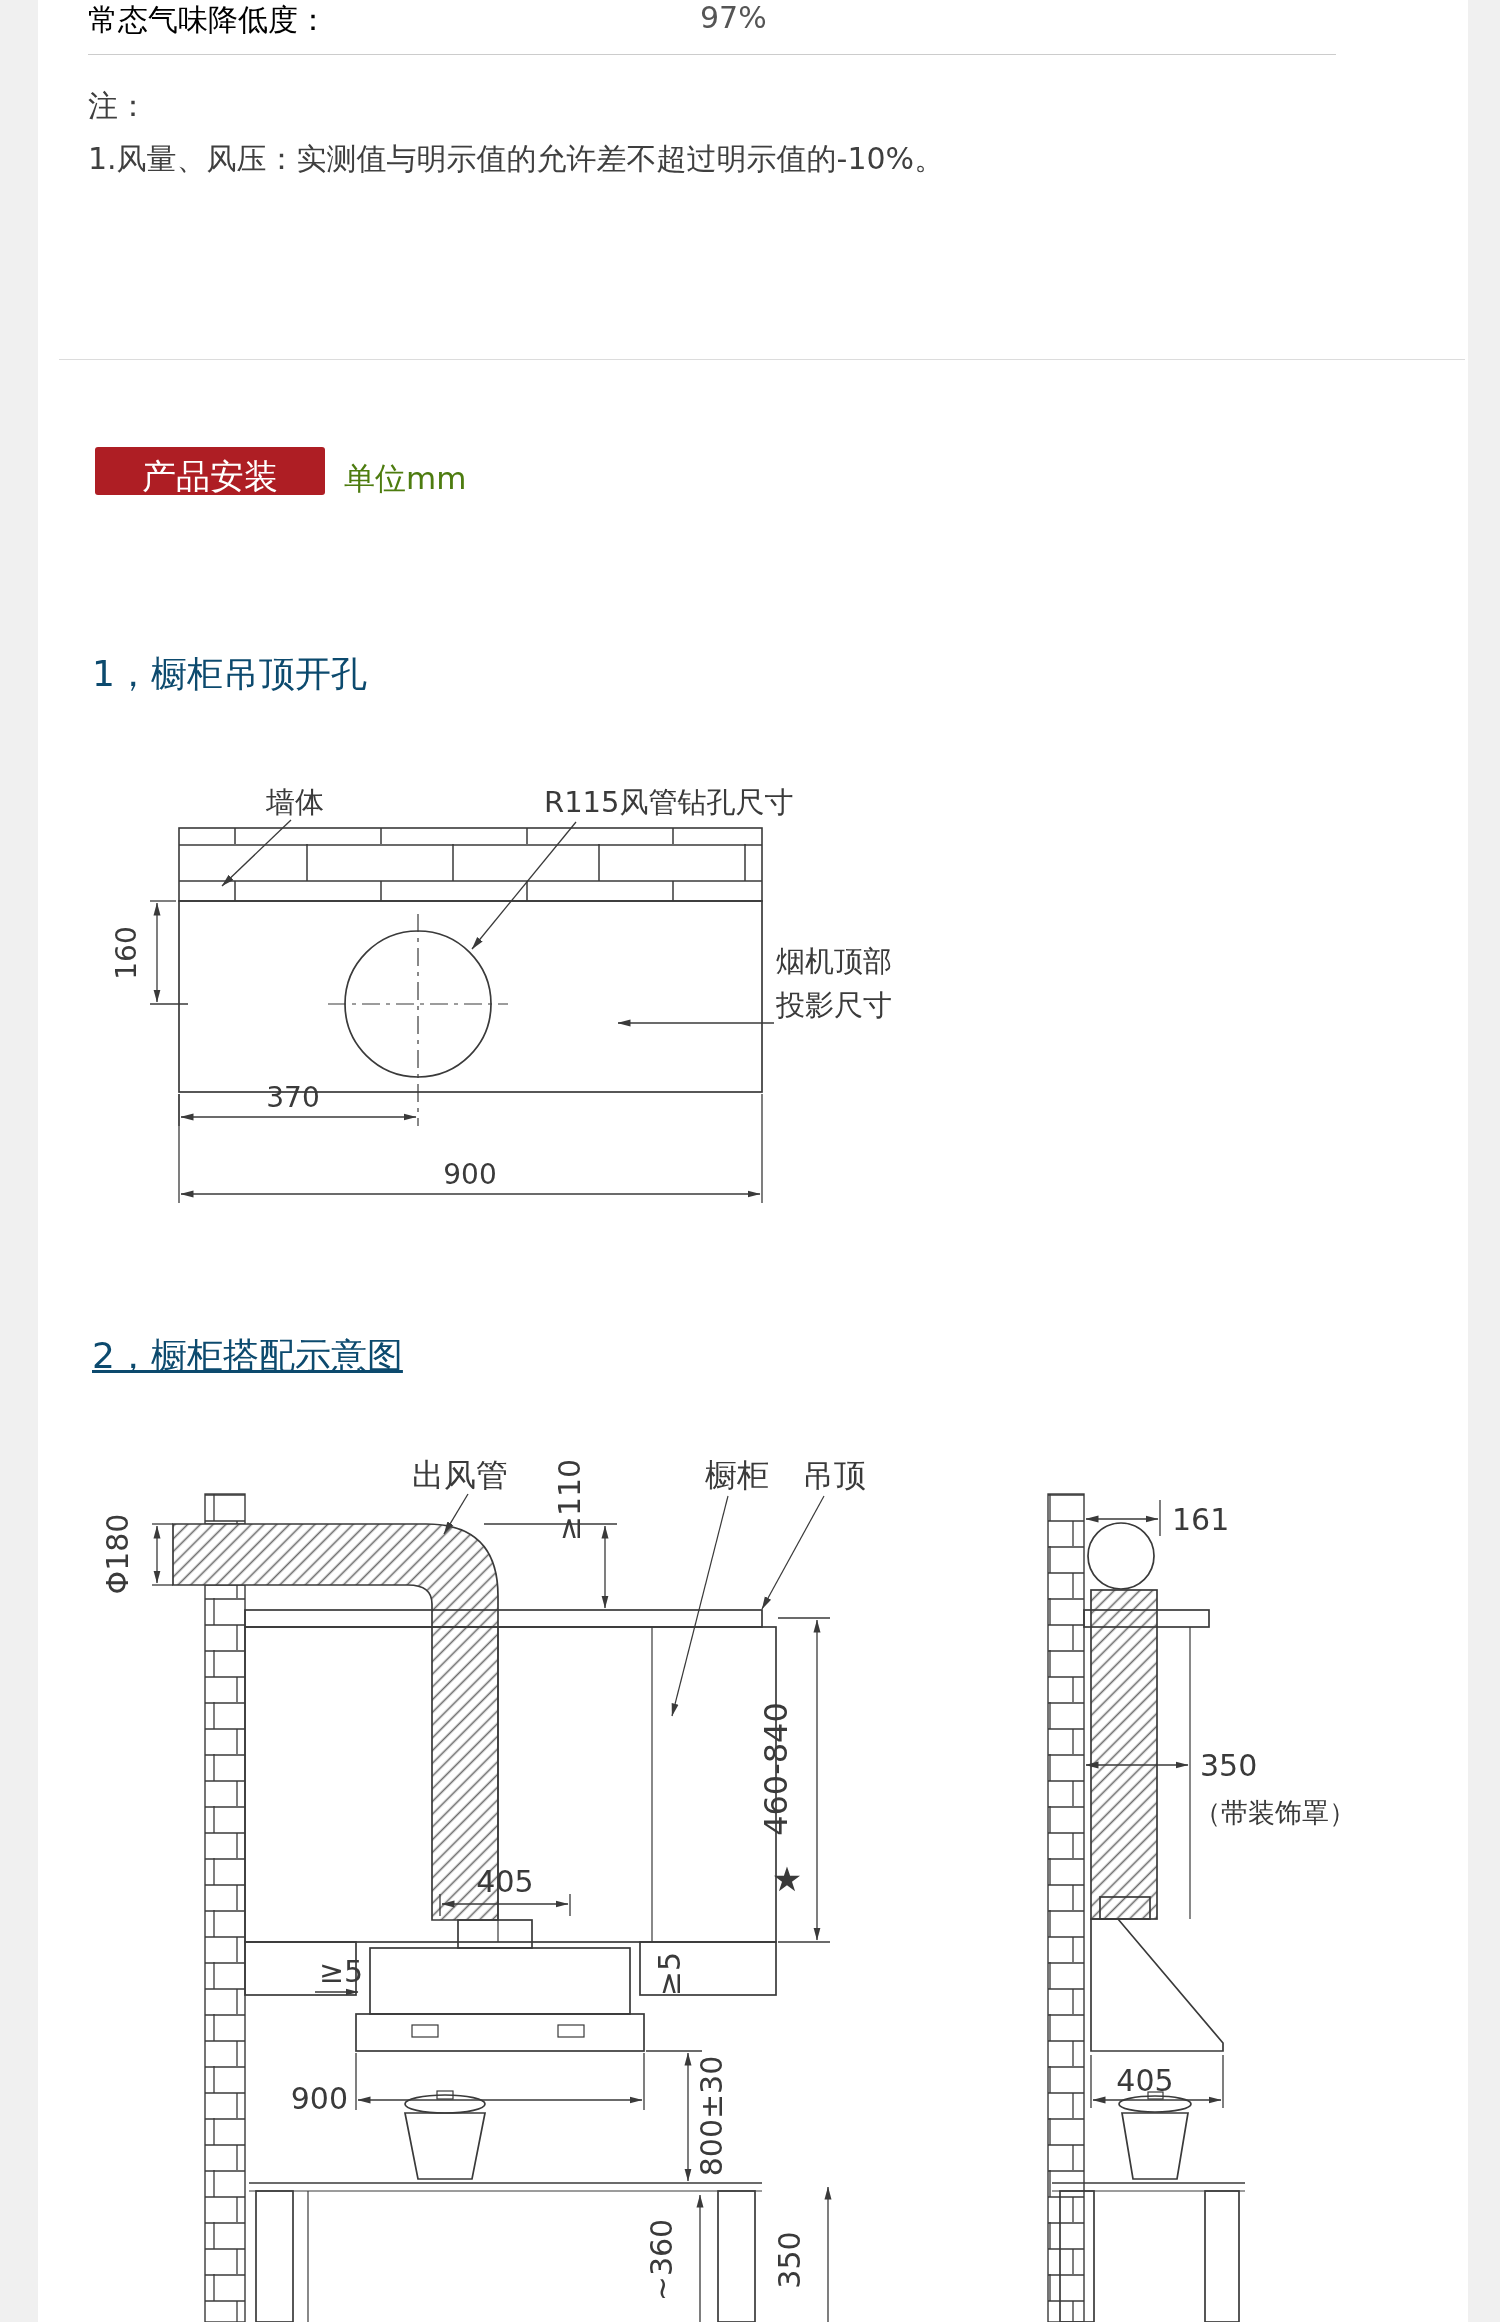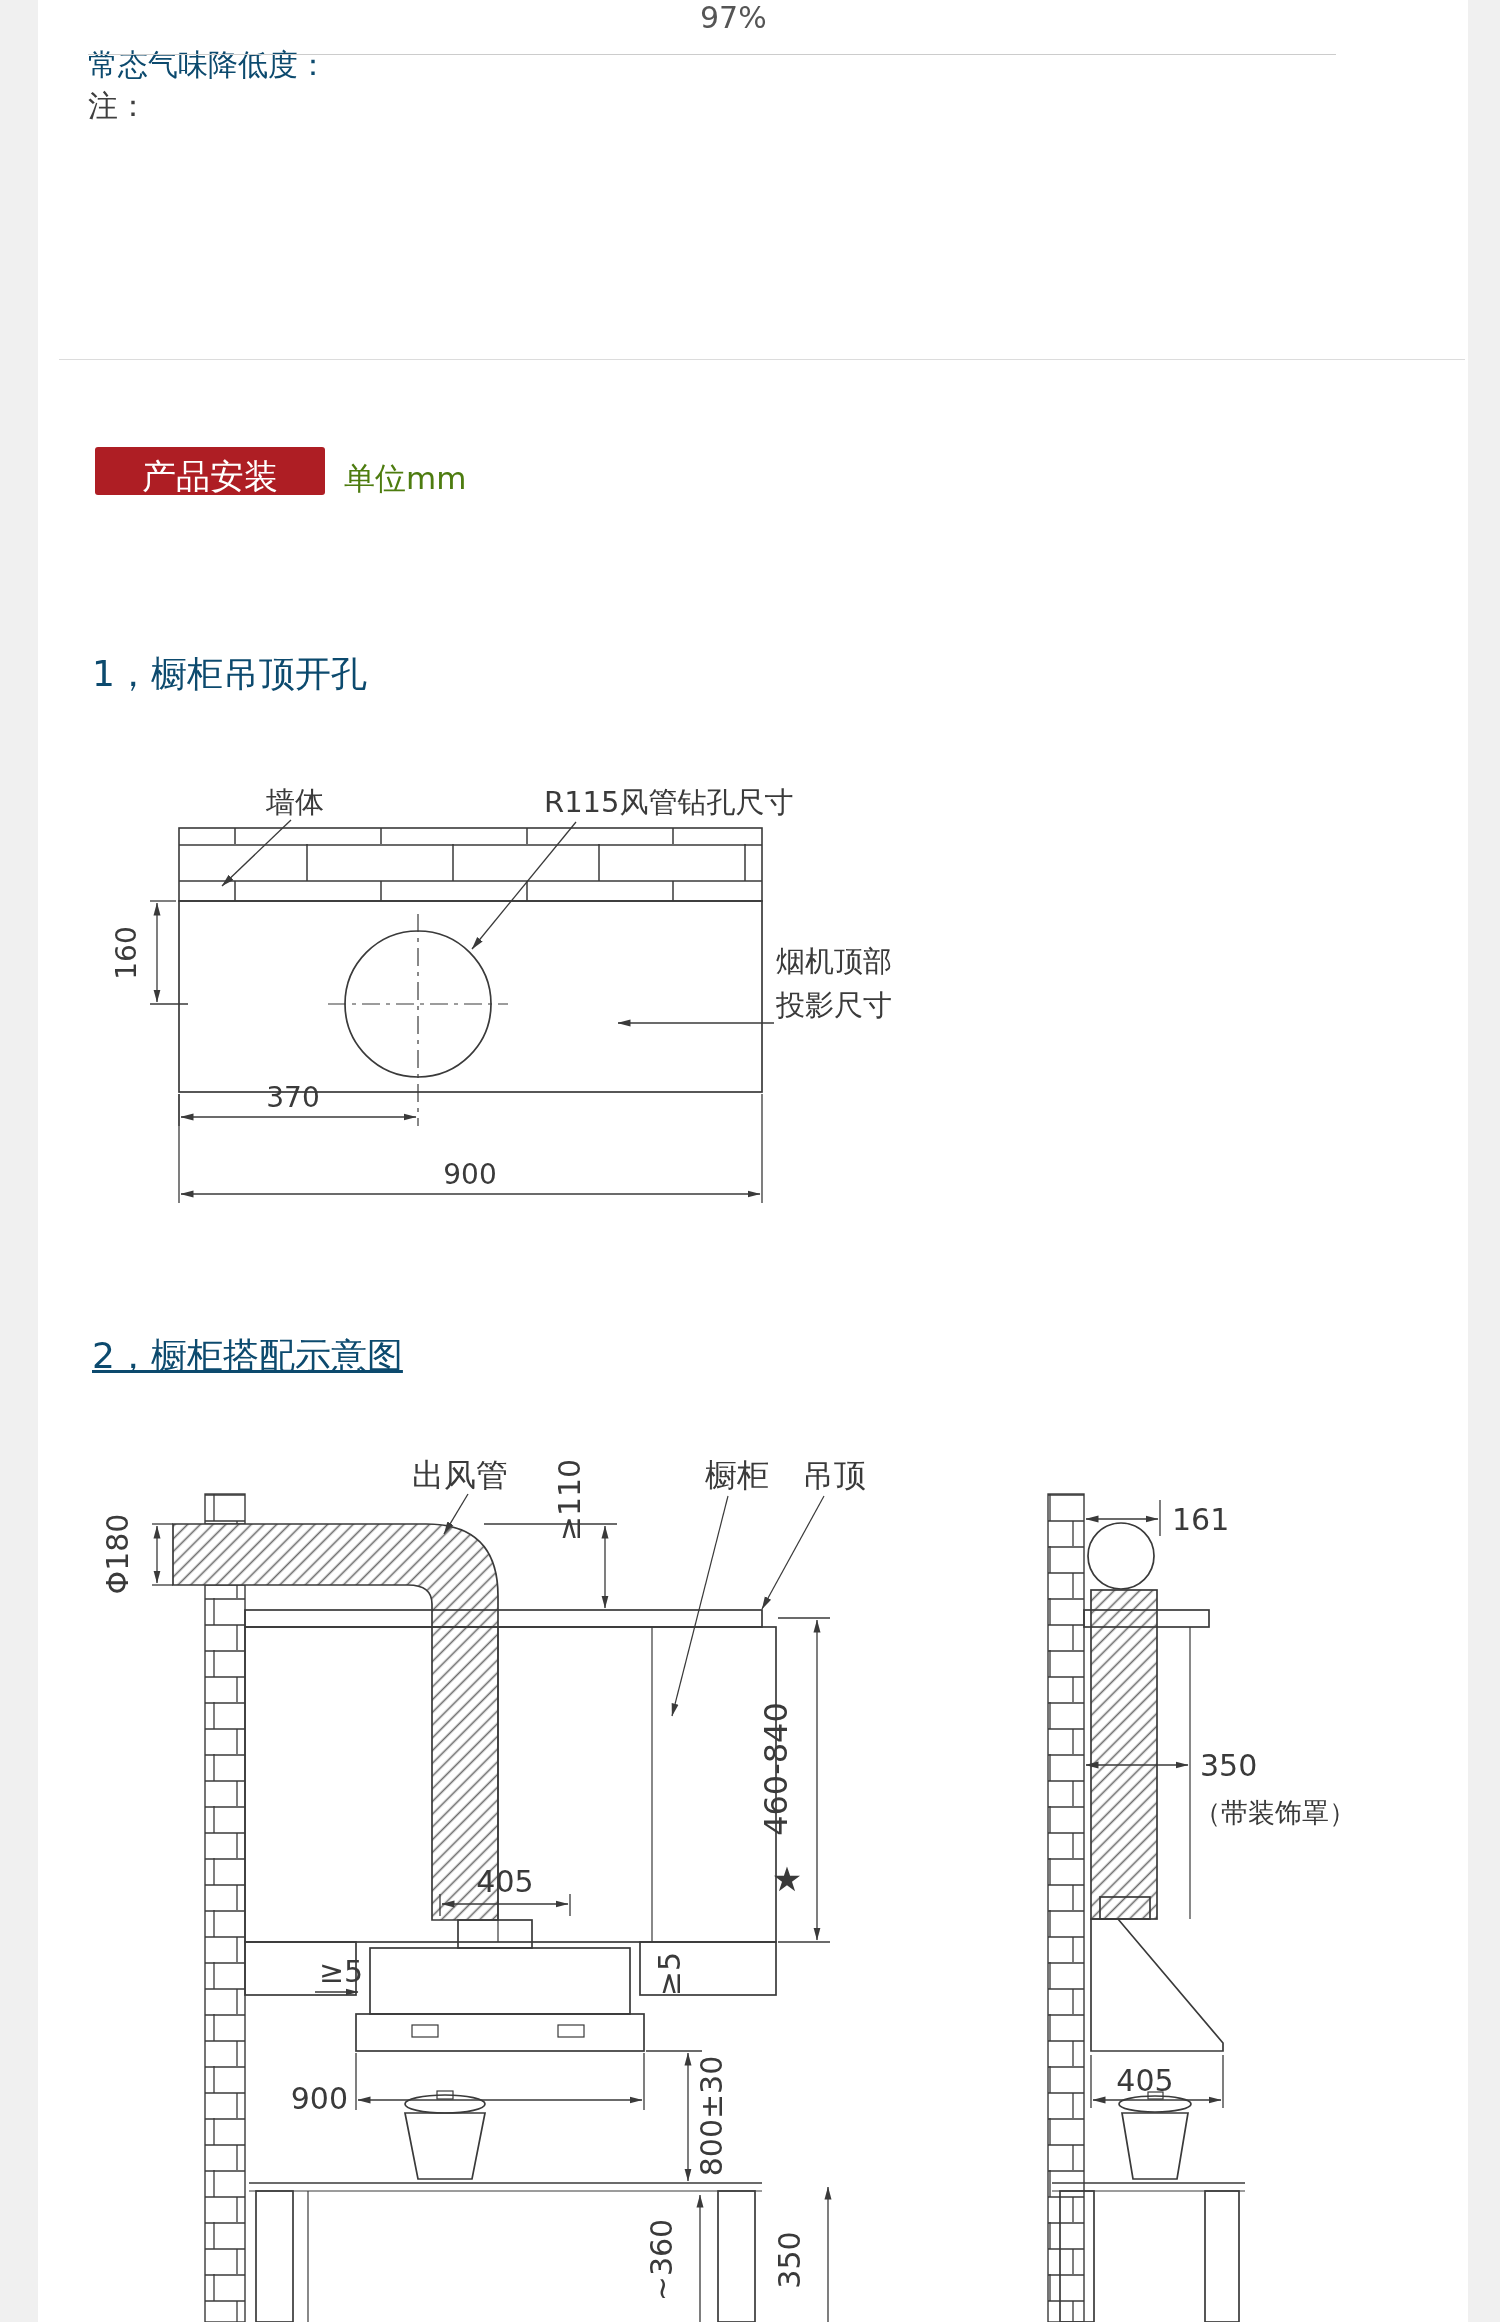--- a/index.html
+++ b/index.html
@@ -1,20 +1,20 @@
 <!DOCTYPE html>
 <html><head>
 <meta charset="utf-8">
 <style>
   * { margin:0; padding:0; box-sizing:border-box; }
   html,body { background:#f2f2f2; font-family:"DejaVu Sans","Liberation Sans",sans-serif; }
   .page { position:relative; width:1500px; height:2322px; background:#f0f0f0; overflow:hidden; }
   .panel { position:absolute; left:38px; top:0; width:1430px; height:2322px; background:#ffffff; }
   .abs { position:absolute; z-index:2; }
-  .spec-label { font-size:30px; color:#0c4a6e;margin-top:45px; }
+  .spec-label { font-size:30px; color:#000000; }
   .spec-value { font-size:30px; color:#555; }
   .row-border { background:#cccccc; height:1px; }
   .note { font-size:30px; color:#3f3f3f; }
   .divider { background:#dcdcdc; height:1px; }
   .badge { background:#ae1e24; color:#ffffff; font-size:34px; line-height:58px; text-align:center;
            width:230px; height:48px; border-radius:3px; }
   .unit { font-size:31px; color:#4d7c0f; }
   .sec-heading { font-size:36px; color:#0c4a6e; font-weight:normal; }
   svg { overflow:visible; }
   svg text { font-family:"DejaVu Sans","Liberation Sans",sans-serif; fill:#3a3a3a; }
@@ -28,20 +28,21 @@
 <body>
 
 <div class="page">
   <div class="panel"></div>
 
   <div class="abs spec-label" style="left:88px; top:0px;">常态气味降低度：</div>
   <div class="abs spec-value" style="left:700px; top:0px; width:230px; text-align:left;">97%</div>
   <div class="abs row-border" style="left:88px; top:54px; width:1248px;"></div>
 
   <div class="abs note" style="left:88px; top:86px;">注：</div>
+  <div class="abs note" style="left:88px; top:139px;">1.风量、风压：实测值与明示值的允许差不超过明示值的-10%。</div>
 
   <div class="abs divider" style="left:59px; top:359px; width:1406px;"></div>
 
   <div class="abs badge" style="left:95px; top:447px;">产品安装</div>
   <div class="abs unit" style="left:344px; top:458px;">单位mm</div>
 
   <div class="abs sec-heading" style="left:92px; top:650px;">1，橱柜吊顶开孔</div>
 
   <svg class="abs" style="left:88px; top:770px;" width="940" height="470" viewBox="0 0 940 470">
     <defs>

